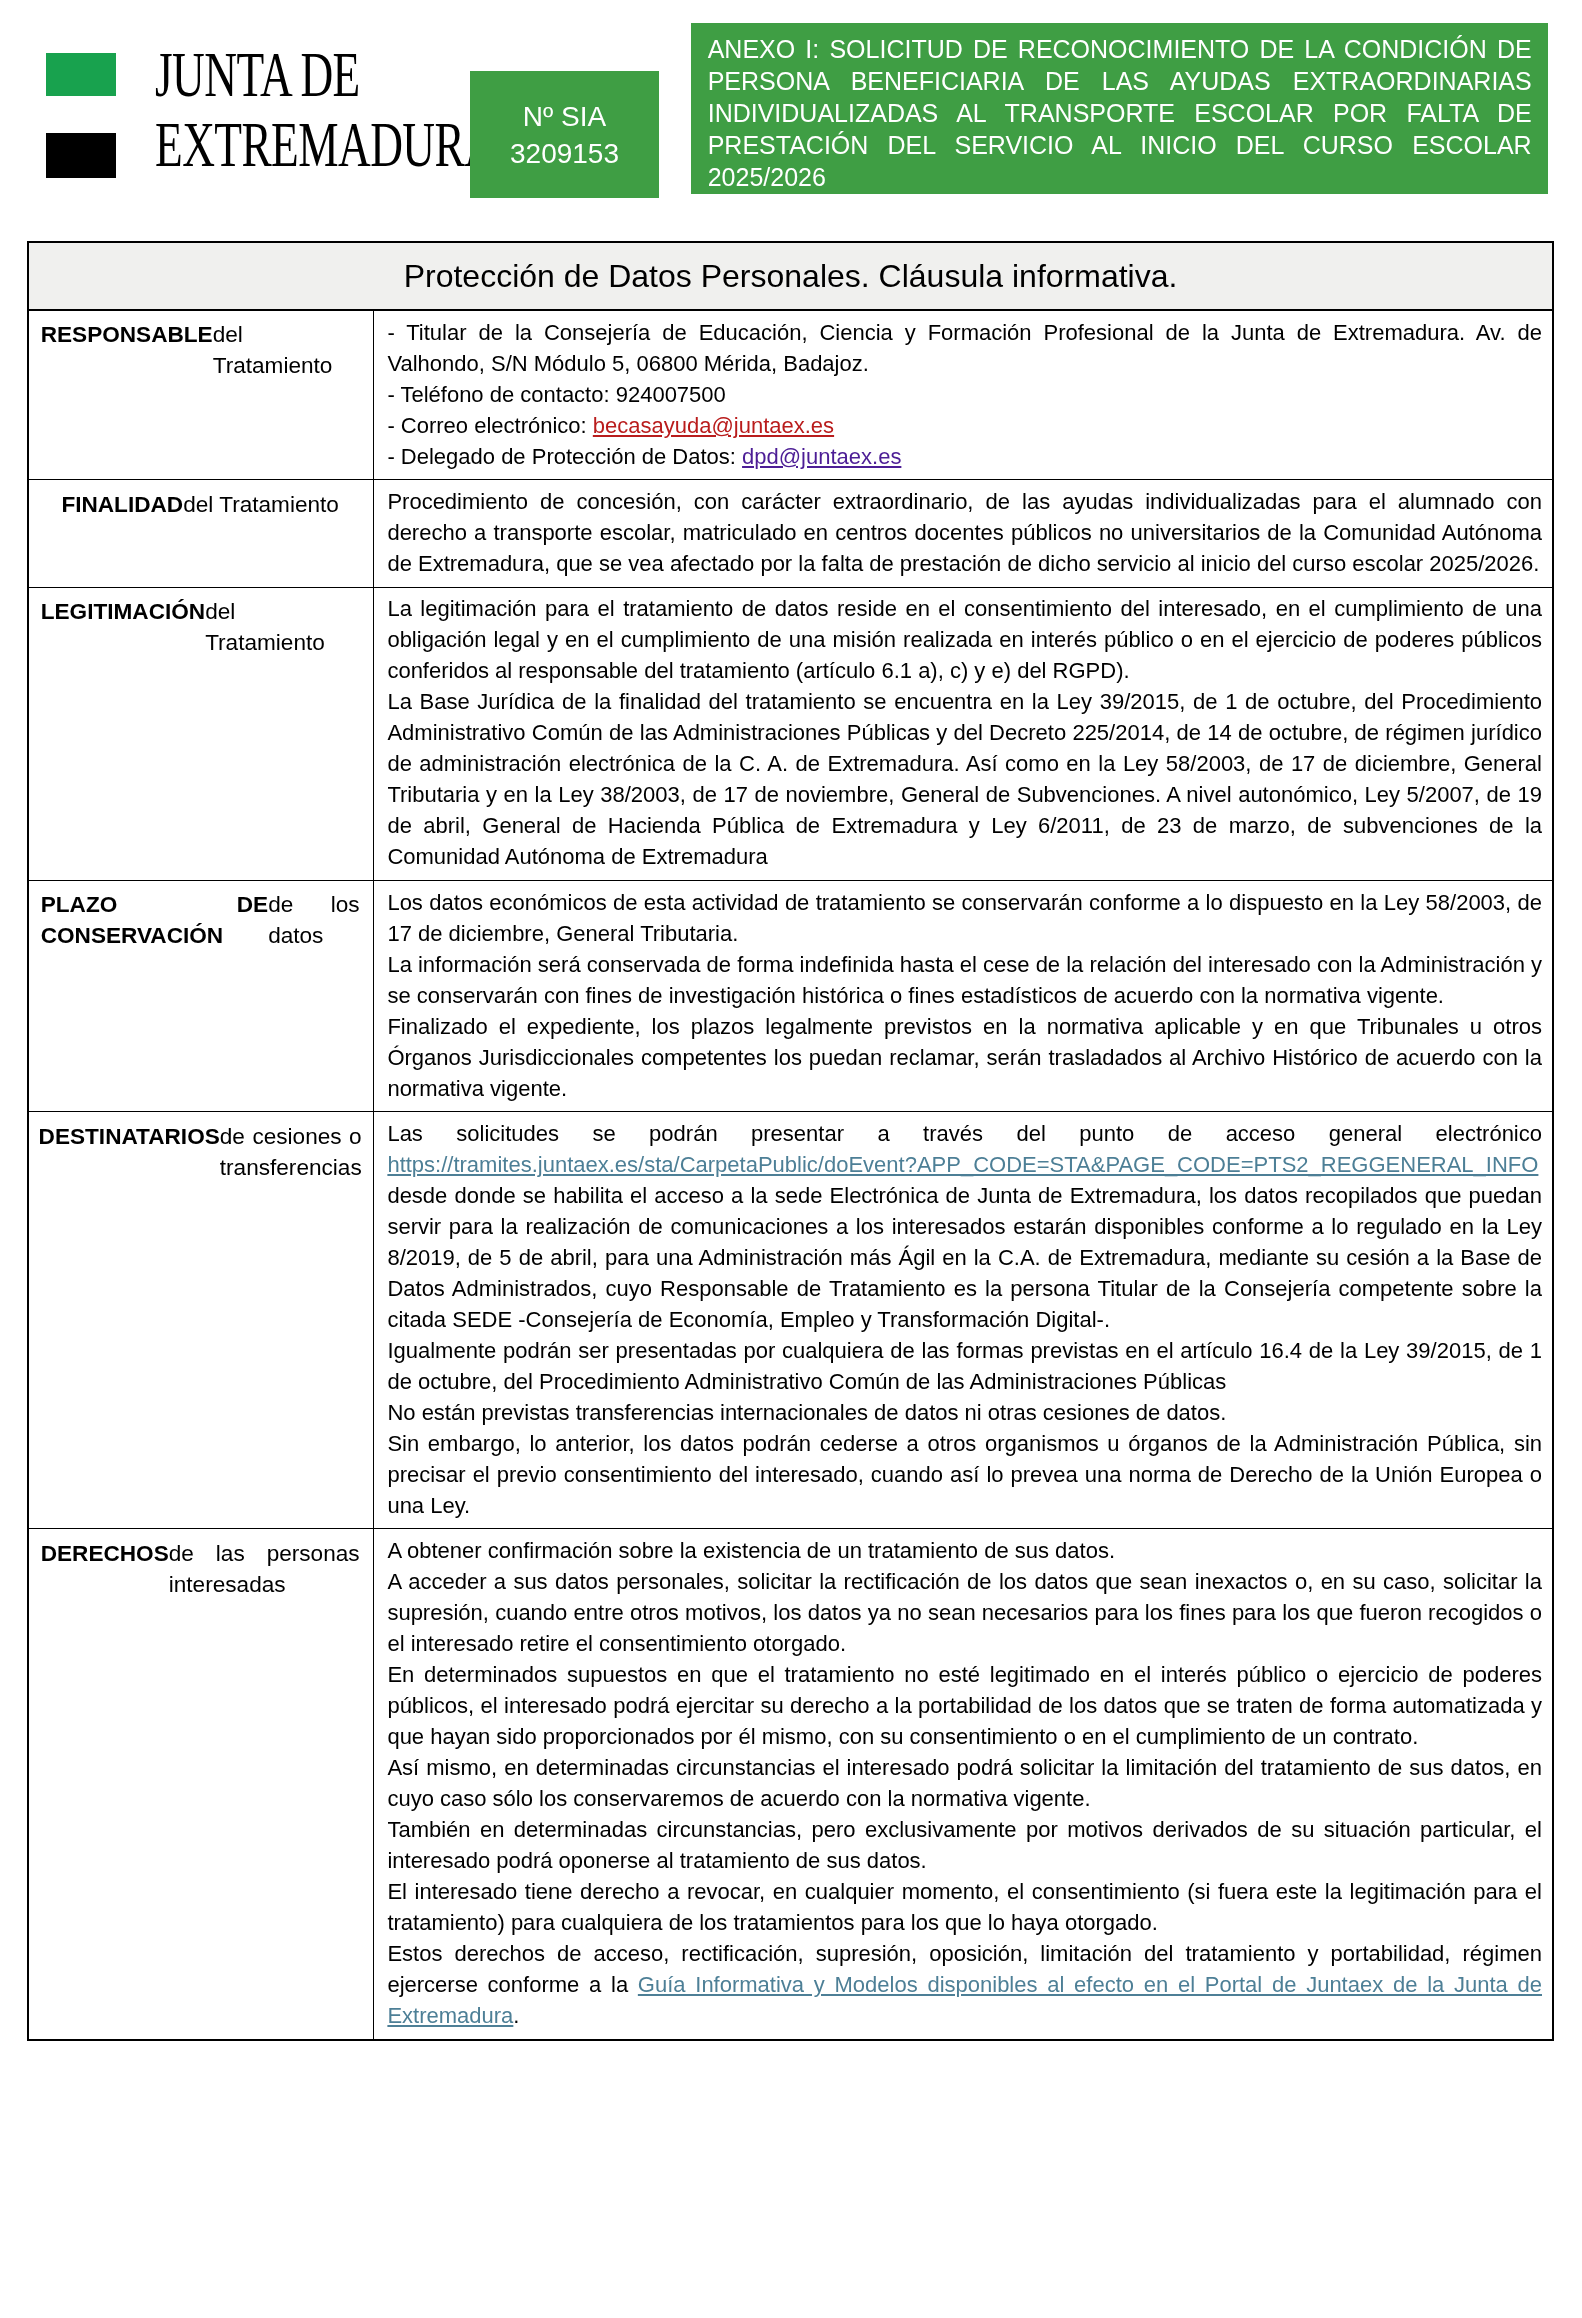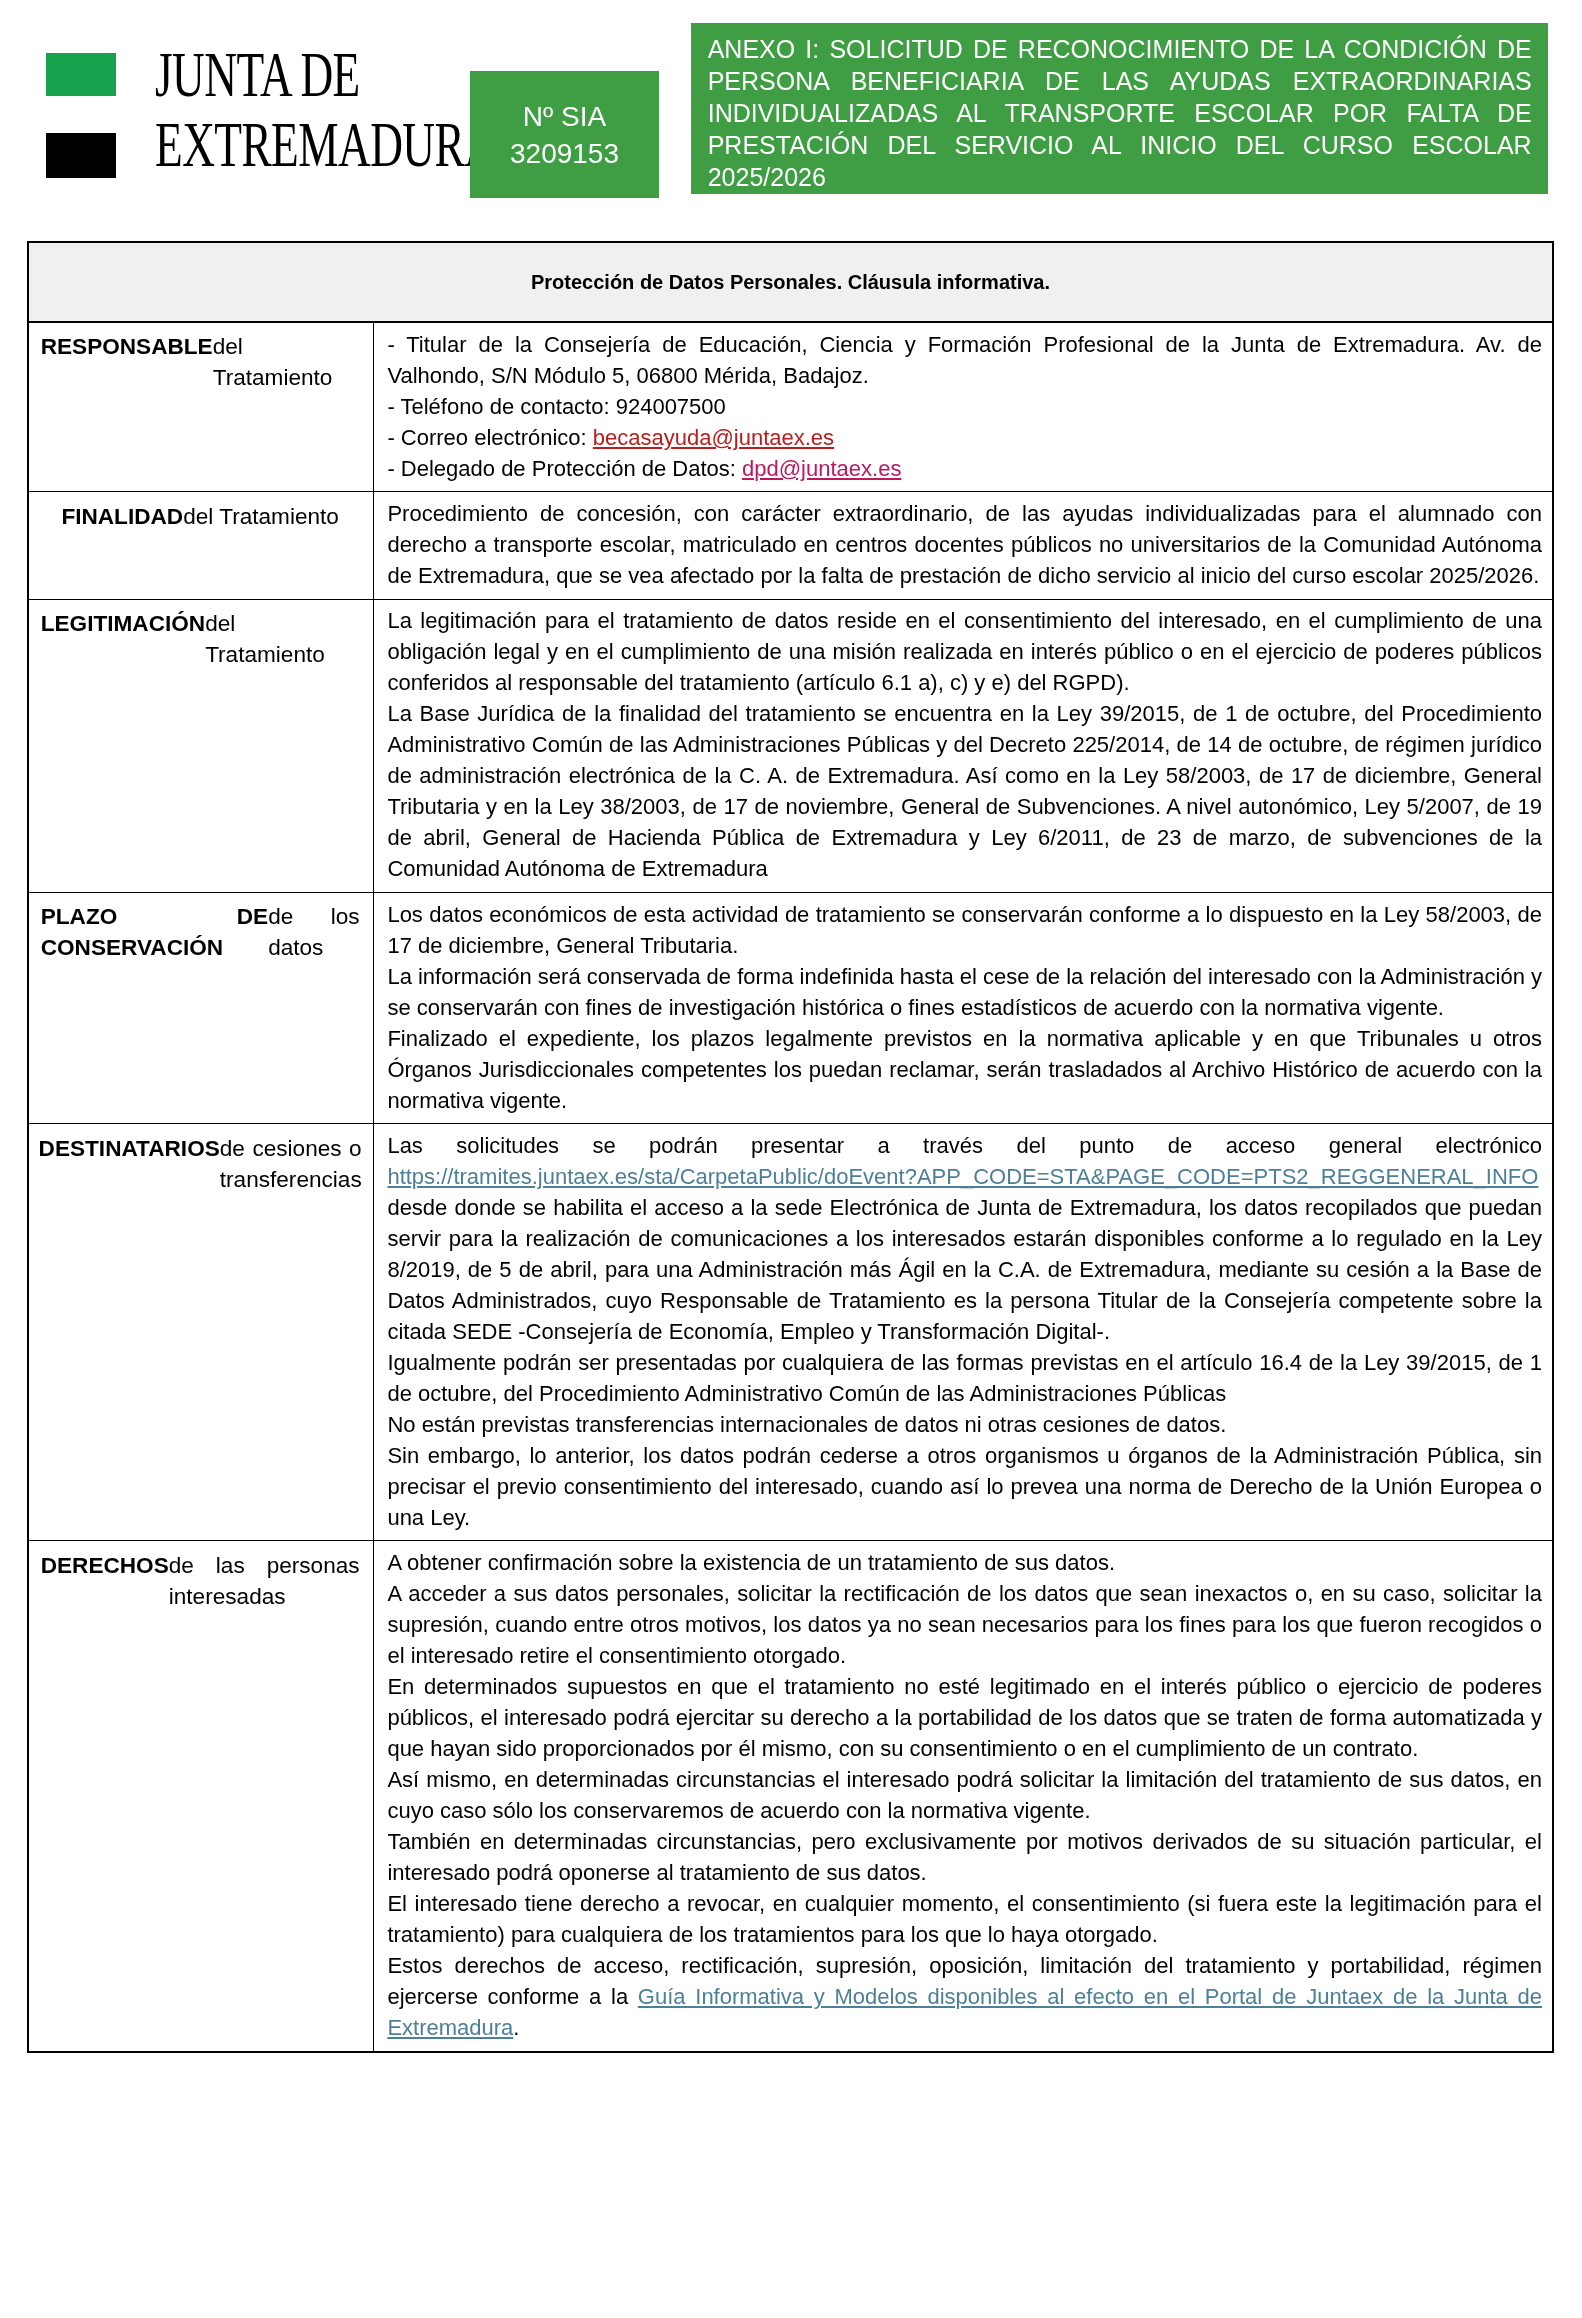--- a/index.html
+++ b/index.html
@@ -35,23 +35,23 @@
     color:#fff;font-size:25px;line-height:32px;
     text-align:justify;
   }
 
   
   .t-wrap{
     position:absolute;left:27px;top:241px;width:1523px;
     border:2.5px solid #000;
   }
   .t-title{
-    height:78px;background:#f0f0ee;
+    height:66px;background:#f0f0ee;
     display:flex;align-items:center;justify-content:center;
-    font-weight:bold;font-size:20px;
+    font-weight:normal;font-size:32px;
   }
   .t-row{
     display:grid;grid-template-columns:345px 1fr;
     border-top:1.7px solid #000;
   }
   .t-label{
     border-right:1.7px solid #000;
     padding:8.4px 13.4px 8.4px 11.7px;
     display:flex;justify-content:center;
     font-size:22.6px;line-height:31px;
@@ -94,21 +94,21 @@
 
     <div class="t-row" style="border-top-width:2.5px">
       <div class="t-label">
         <div class="lm">RESPONSABLE</div>
         <div class="ls">del Tratamiento</div>
       </div>
       <div class="t-cell">
           <div class="para"><span>- Titular de la Consejería de Educación, Ciencia y Formación Profesional de la Junta de Extremadura. Av. de Valhondo, S/N Módulo 5, 06800 Mérida, Badajoz.</span></div>
           <div class="para"><span>- Teléfono de contacto: 924007500</span></div>
           <div class="para"><span>- Correo electrónico: </span><a href="#" style="color: #b91c1c;">becasayuda@juntaex.es</a></div>
-          <div class="para"><span>- Delegado de Protección de Datos: </span><a href="#" style="color: #be185d;">dpd@juntaex.es</a></div>
+          <div class="para"><span>- Delegado de Protección de Datos: </span><a href="#" style="color: #4c1d95;">dpd@juntaex.es</a></div>
         </div>
     </div>
 
     <div class="t-row">
       <div class="t-label">
         <div class="lm">FINALIDAD</div>
         <div class="ls">del Tratamiento</div>
       </div>
       <div class="t-cell">
           <div class="para"><span>Procedimiento de concesión, con carácter extraordinario, de las ayudas individualizadas para el alumnado con derecho a transporte escolar, matriculado en centros docentes públicos no universitarios de la Comunidad Autónoma de Extremadura, que se vea afectado por la falta de prestación de dicho servicio al inicio del curso escolar 2025/2026.</span></div>

